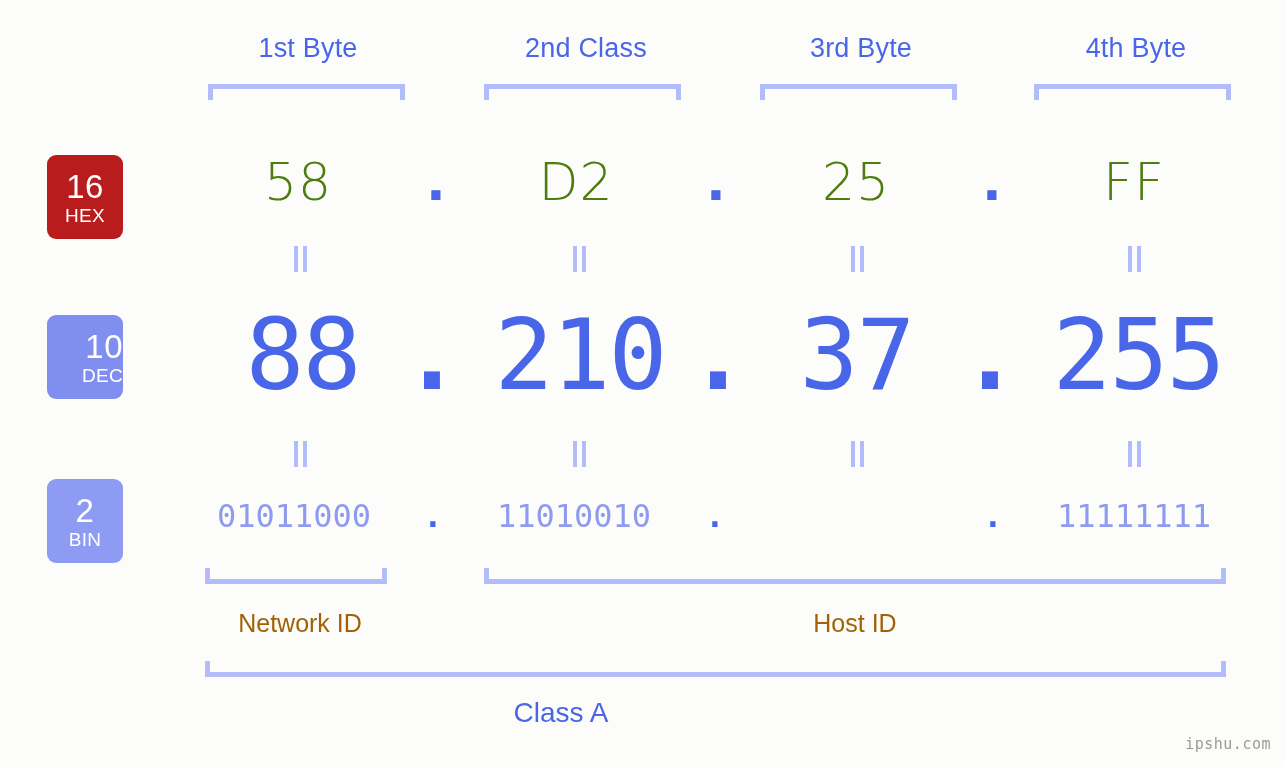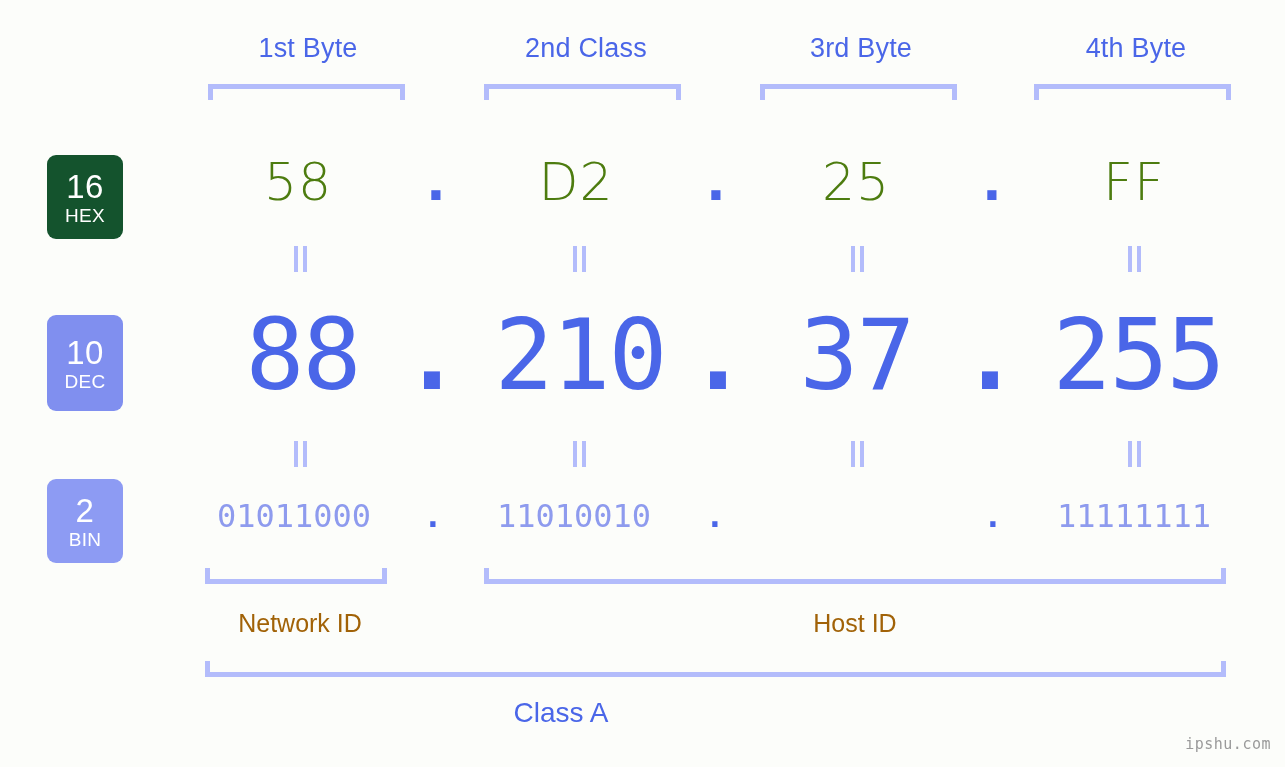--- a/index.html
+++ b/index.html
@@ -69,22 +69,22 @@
     font-size: 33px;
     font-weight: 400;
     letter-spacing: 0.5px;
   }
   .base-badge .nm {
     font-size: 19px;
     font-weight: 400;
     margin-top: 3px;
     letter-spacing: 0.3px;
   }
-  #badge-hex { top: 155px; height: 84px; background: #14532d; }
-  #badge-dec { top: 315px; height: 96px; background: #808fef; }
+  #badge-hex { top: 155px; height: 84px; background: #b91c1c; }
+  #badge-dec { top: 315px; height: 84px; background: #808fef; align-items: flex-end; }
   #badge-bin { top: 479px; height: 84px; background: #8d9bf3; }
 
   
   .val {
     position: absolute;
     text-align: center;
     white-space: nowrap;
   }
 
   .hex-val {

